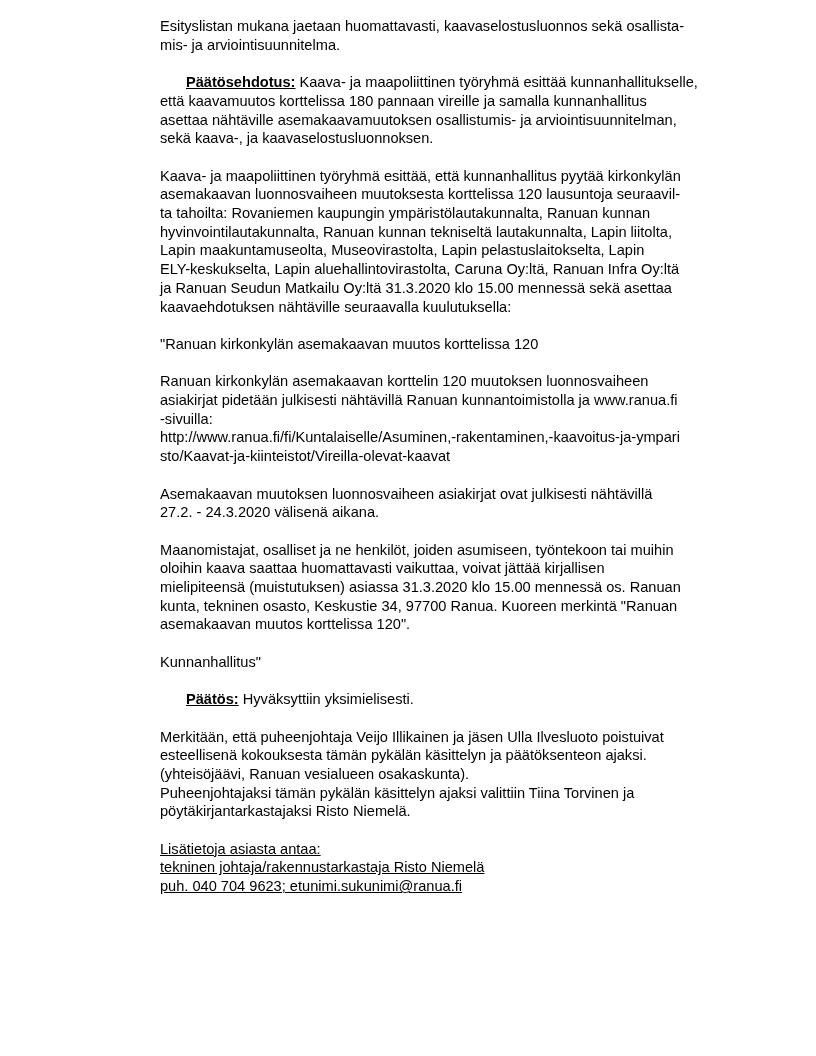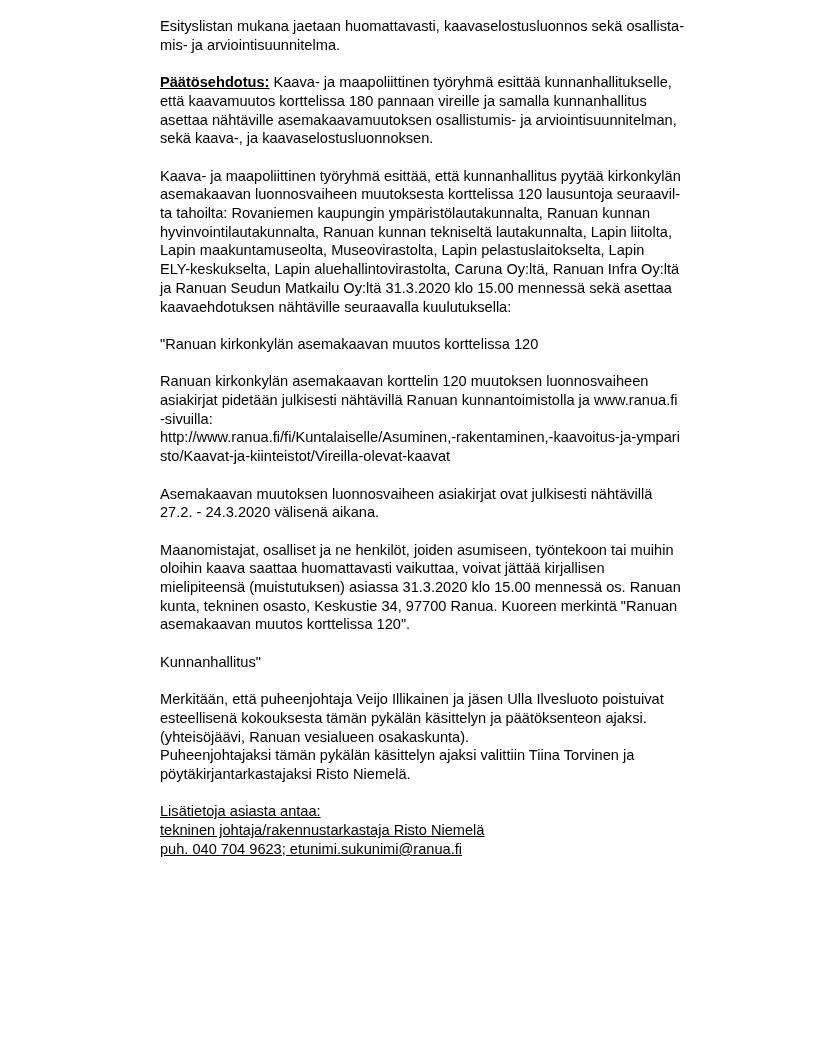--- a/index.html
+++ b/index.html
@@ -27,20 +27,21 @@
     margin: 0 0 18.7px 0;
     white-space: pre-line;
   }
   .para.extra-gap {
     margin-top: 9px;
     text-decoration: underline;
   }
   .lead {
     font-weight: bold;
     text-decoration: underline;
+    margin-left: 26px;
   }
   .footer-line {
     position: absolute;
     left: 58px;
     top: 1005px;
     white-space: pre;
     margin-top: 48px;
   }
 </style>
 </head>
@@ -68,20 +69,21 @@
 http://www.ranua.fi/fi/Kuntalaiselle/Asuminen,-rakentaminen,-kaavoitus-ja-ympari
 sto/Kaavat-ja-kiinteistot/Vireilla-olevat-kaavat</p>
   <p class="para">Asemakaavan muutoksen luonnosvaiheen asiakirjat ovat julkisesti nähtävillä
 27.2. - 24.3.2020 välisenä aikana.</p>
   <p class="para">Maanomistajat, osalliset ja ne henkilöt, joiden asumiseen, työntekoon tai muihin
 oloihin kaava saattaa huomattavasti vaikuttaa, voivat jättää kirjallisen
 mielipiteensä (muistutuksen) asiassa 31.3.2020 klo 15.00 mennessä os. Ranuan
 kunta, tekninen osasto, Keskustie 34, 97700 Ranua. Kuoreen merkintä "Ranuan
 asemakaavan muutos korttelissa 120".</p>
   <p class="para">Kunnanhallitus"</p>
+  <p class="para"><span class="lead">Päätös:</span><span> Hyväksyttiin yksimielisesti.</span></p>
   <p class="para">Merkitään, että puheenjohtaja Veijo Illikainen ja jäsen Ulla Ilvesluoto poistuivat
 esteellisenä kokouksesta tämän pykälän käsittelyn ja päätöksenteon ajaksi.
 (yhteisöjäävi, Ranuan vesialueen osakaskunta).
 Puheenjohtajaksi tämän pykälän käsittelyn ajaksi valittiin Tiina Torvinen ja
 pöytäkirjantarkastajaksi Risto Niemelä.</p>
   <p class="para extra-gap">Lisätietoja asiasta antaa:
 tekninen johtaja/rakennustarkastaja Risto Niemelä
 puh. 040 704 9623; etunimi.sukunimi@ranua.fi</p>
 </div>
 

